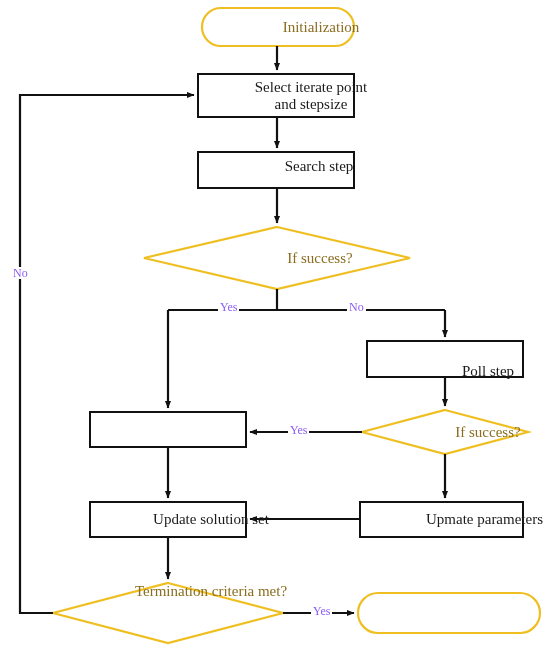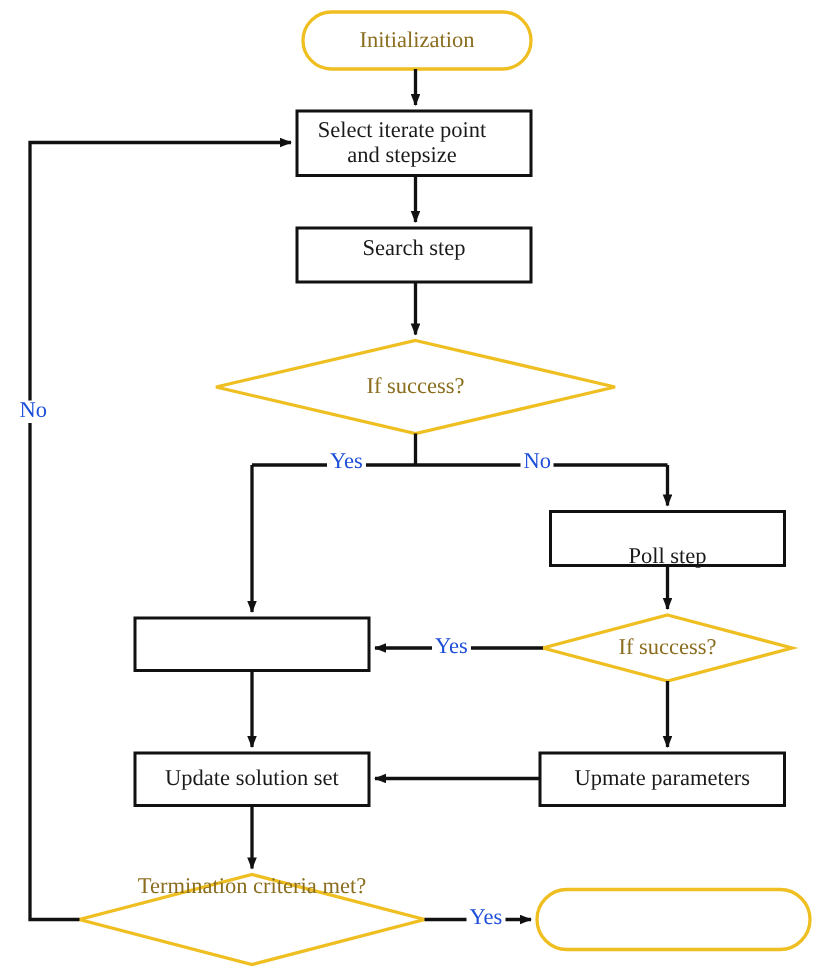--- a/index.html
+++ b/index.html
@@ -27,29 +27,30 @@
     display: flex;
     align-items: center;
     justify-content: center;
     text-align: center;
     line-height: 1.12;
     font-family: "Liberation Serif", "DejaVu Serif", serif;
     font-size: 15px;
     color: #1a1a1a;
     white-space: pre-line;
     pointer-events: none;
+    margin-left: 43px;
   }
   .node-label.accent-text {
     color: #8a6d1f;
   }
   .edge-label {
     position: absolute;
     font-family: "Liberation Serif", "DejaVu Serif", serif;
-    font-size: 15px;
-    color: #1d4ed8;
+    font-size: 12px;
+    color: #8b5cf6;
     background: #ffffff;
     padding: 0 2px;
     line-height: 1;
     pointer-events: none;
   }
 </style>
 </head>
 <body>
 
 <div id="flowchart-root">

